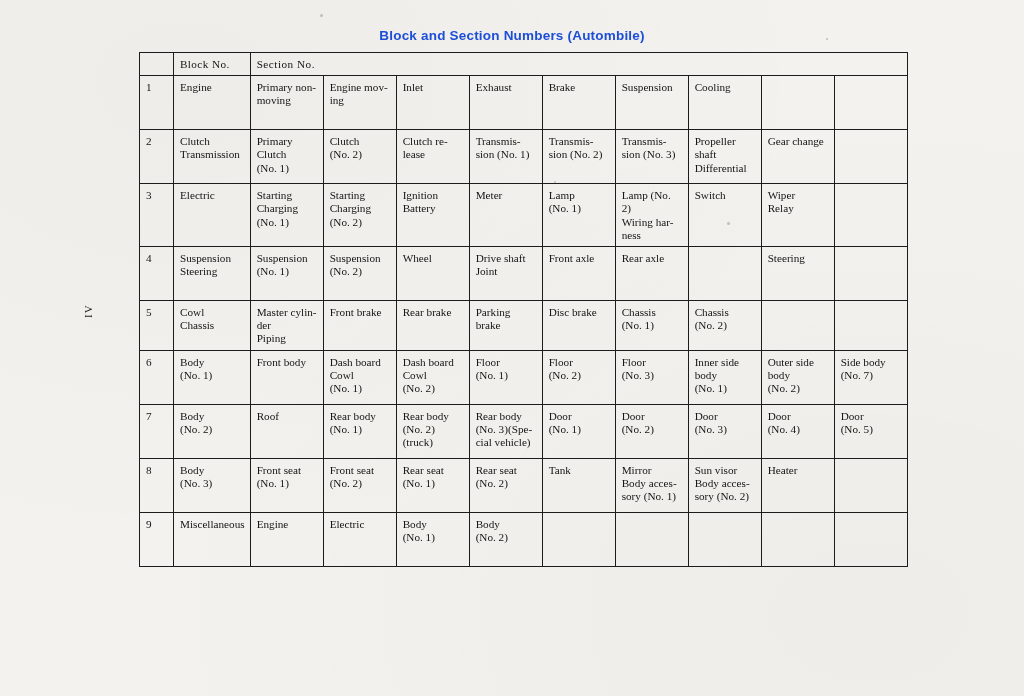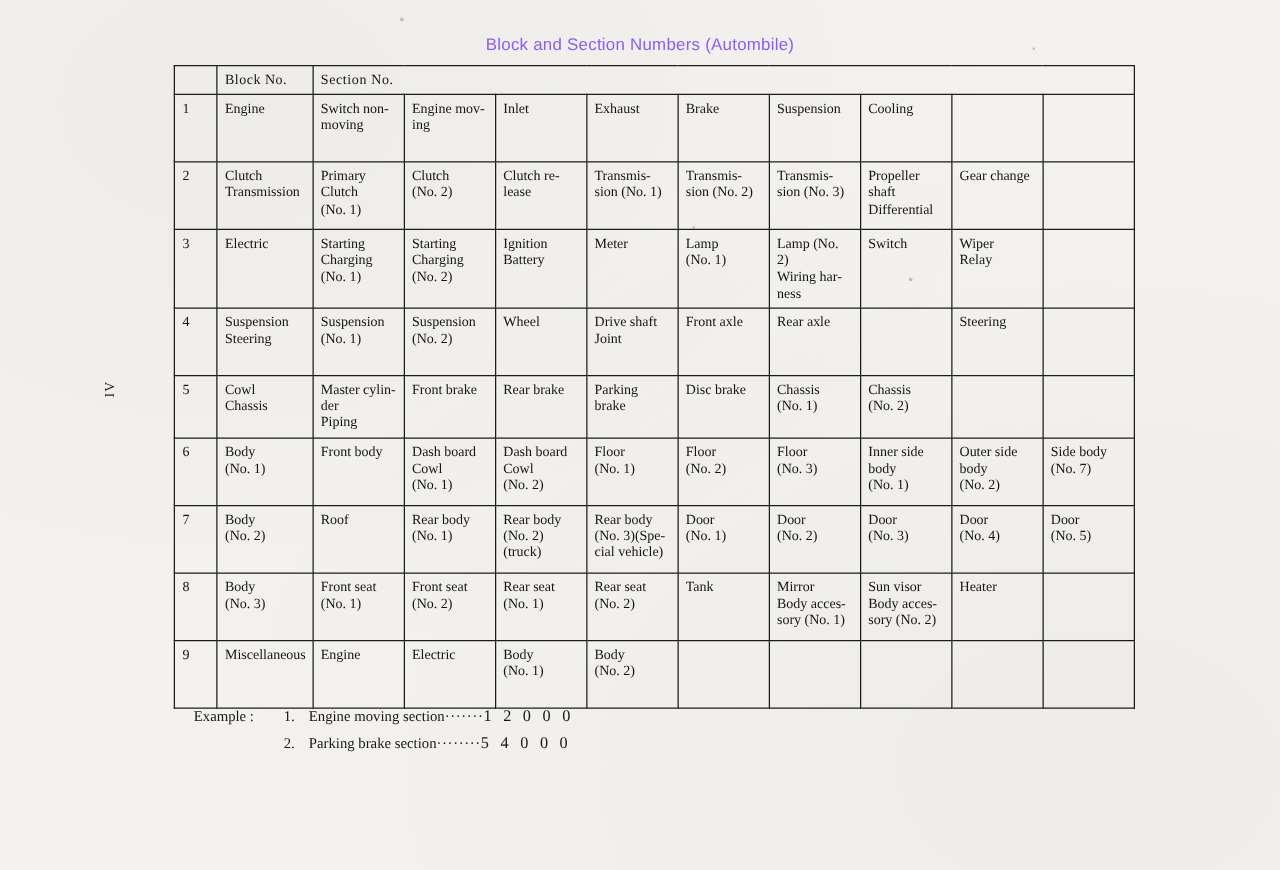--- a/index.html
+++ b/index.html
@@ -30,24 +30,24 @@
       radial-gradient(ellipse at 85% 88%, rgba(0,0,0,0.025), rgba(0,0,0,0) 60%);
     pointer-events: none;
   }
   .doc-title {
     position: absolute;
     top: 28px;
     left: 0;
     width: 100%;
     text-align: center;
     font-family: "Liberation Sans", sans-serif;
-    font-weight: normal;
+    font-weight: bold;
     font-size: 13.5px;
     letter-spacing: 0.2px;
-    color: #8b5cf6;
+    color: #1d4ed8;
   }
   .side-mark {
     position: absolute;
     left: 82px;
     top: 318px;
     font-size: 11px;
     font-family: "Liberation Serif", serif;
     transform: rotate(-90deg);
     transform-origin: left top;
     color: #222;
@@ -170,21 +170,21 @@
         <td class="hdr-center" colspan="9">Section No.</td>
       </tr>
     </thead>
     <tbody>
       <tr class="r-tall">
         <td class="rownum">1</td>
         <td>
             <span class="cellwrap">Engine</span>
           </td>
         <td>
-            <span class="cellwrap">Switch non-
+            <span class="cellwrap">Primary non-
 moving</span>
           </td>
         <td>
             <span class="cellwrap">Engine mov-
 ing</span>
           </td>
         <td>
             <span class="cellwrap">Inlet</span>
           </td>
         <td>
@@ -529,22 +529,14 @@
         <td>
             <span class="cellwrap"></span>
           </td>
         <td>
             <span class="cellwrap"></span>
           </td>
       </tr>
     </tbody>
   </table>
 
-  <div class="example">
-    <div class="row">
-      <span class="exlabel">Example :</span><span class="idx">1.</span><span>Engine moving section</span><span class="dots">·······</span><span class="code">1 2 0 0 0</span>
-    </div>
-    <div class="row">
-      <span class="exlabel"></span><span class="idx">2.</span><span>Parking brake section</span><span class="dots">········</span><span class="code">5 4 0 0 0</span>
-    </div>
-  </div>
 
 </div>
 
 </body></html>

